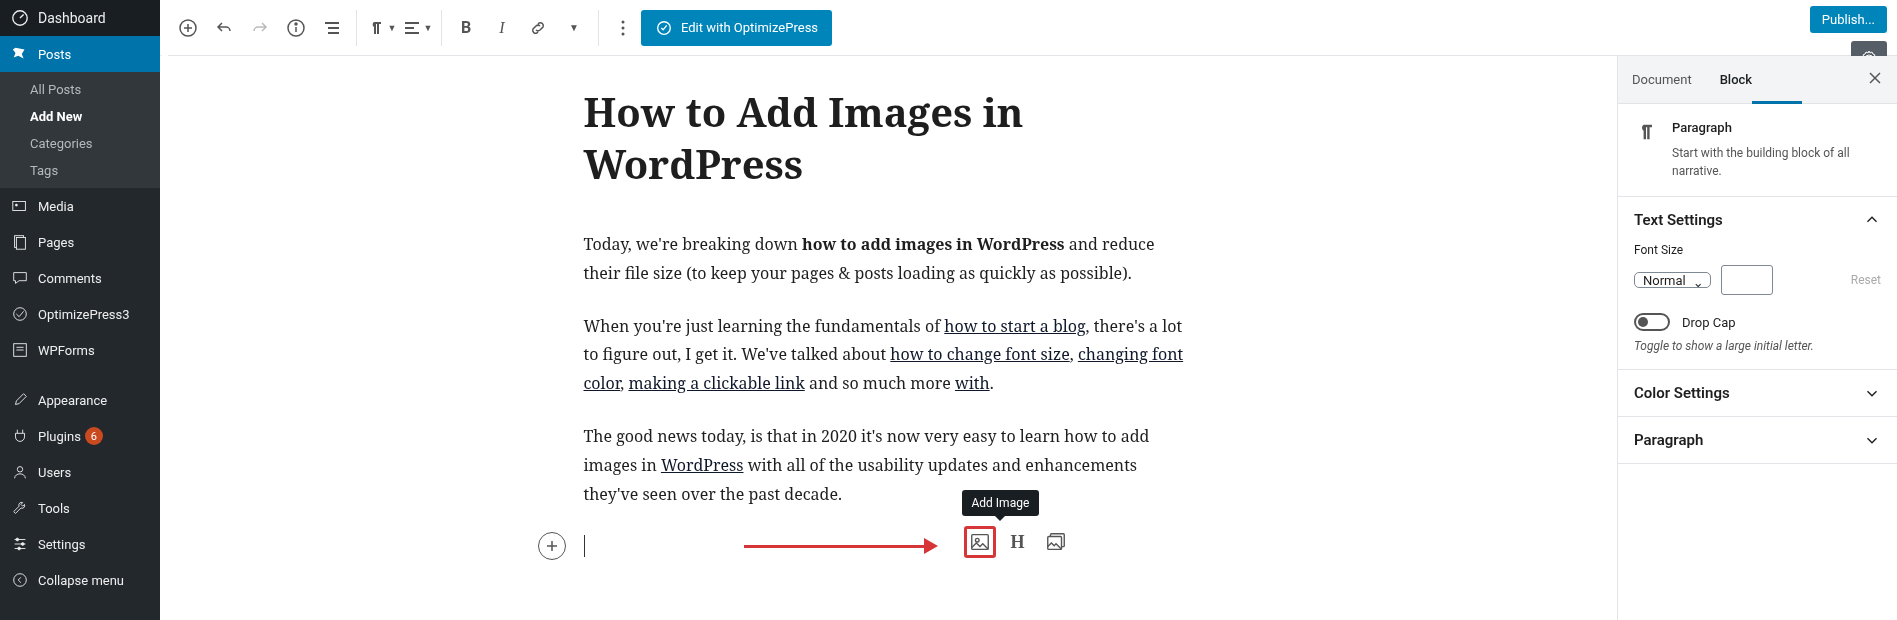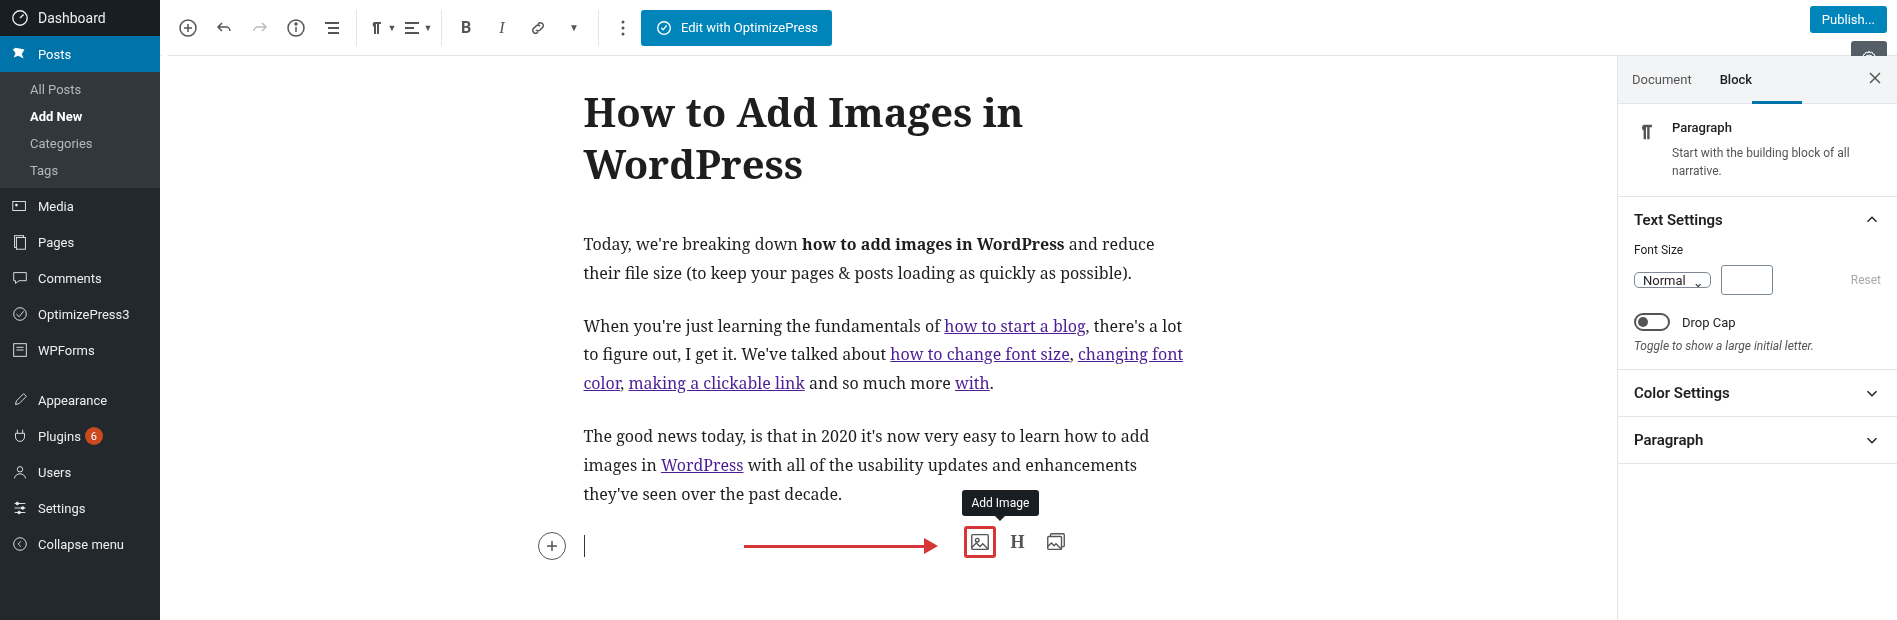--- a/index.html
+++ b/index.html
@@ -31,21 +31,21 @@
 .outline-btn { border: 1px solid #0073aa; color: #4c1d95; padding: 6px 12px; border-radius: 3px; cursor: pointer; font-size: 13px; }
 .primary-btn { background: #0085ba; color: #fff; padding: 6px 12px; border-radius: 3px; cursor: pointer; font-size: 13px; }
 .gear-btn { background: #555d66; color: #fff; width: 36px; height: 36px; display: flex; align-items: center; justify-content: center; border-radius: 3px; cursor: pointer; }
 
 
 .workspace { flex: 1; display: flex; overflow: hidden; }
 .editor { flex: 1; overflow-y: auto; padding: 30px 32px; position: relative; }
 .editor-inner { max-width: 610px; margin: 0 auto; }
 .post-title { font-family: "Noto Serif", Georgia, serif; font-size: 40px; font-weight: 700; line-height: 1.3; margin-bottom: 40px; }
 .para { font-family: "Noto Serif", Georgia, serif; font-size: 16px; line-height: 1.8; margin-bottom: 24px; }
-.para a { color: #4c1d95; text-decoration: underline; }
+.para a { color: #0f172a; text-decoration: underline; }
 .para b { font-weight: 700; }
 .block-insert { display: flex; align-items: center; margin-top: 20px; position: relative; }
 .plus-circle { width: 28px; height: 28px; border: 1.5px solid #555; border-radius: 50%; display: flex; align-items: center; justify-content: center; cursor: pointer; margin-right: 18px; margin-left: -46px; }
 .cursor-line { border-left: 1.5px solid #333; height: 22px; }
 .arrow-annot { position: absolute; left: 160px; top: 6px; display: flex; align-items: center; }
 .arrow-line { width: 180px; height: 3px; background: #d63638; }
 .arrow-head { width: 0; height: 0; border-left: 14px solid #d63638; border-top: 8px solid transparent; border-bottom: 8px solid transparent; }
 .insert-icons { position: absolute; left: 380px; top: -6px; display: flex; align-items: center; gap: 6px; }
 .ins-ic { width: 32px; height: 32px; display: flex; align-items: center; justify-content: center; color: #555; cursor: pointer; }
 .ins-ic.hl { border: 3px solid #d63638; border-radius: 3px; }
@@ -172,20 +172,28 @@
       <span class="badge">6</span>
     </div>
     <div class="side-item">
       <span class="icon">
           <svg width="18" height="18" viewBox="0 0 20 20" fill="currentColor">
             <circle cx="10" cy="7" r="3" fill="none" stroke="currentColor"></circle>
             <path d="M4 17c0-3 3-5 6-5s6 2 6 5" fill="none" stroke="currentColor"></path>
           </svg>
         </span>
       <span>Users</span>
+    </div>
+    <div class="side-item">
+      <span class="icon">
+          <svg width="18" height="18" viewBox="0 0 20 20" fill="none" stroke="currentColor">
+            <path d="M13 4a3 3 0 00-4 4l-6 6 2 2 6-6a3 3 0 004-4l-2 2-2-2z"></path>
+          </svg>
+        </span>
+      <span>Tools</span>
     </div>
     <div class="side-item">
       <span class="icon">
           <svg width="18" height="18" viewBox="0 0 20 20" fill="none" stroke="currentColor">
             <line x1="4" y1="5" x2="16" y2="5"></line>
             <line x1="4" y1="10" x2="16" y2="10"></line>
             <line x1="4" y1="15" x2="16" y2="15"></line>
             <circle cx="7" cy="5" r="1.5" fill="currentColor"></circle>
             <circle cx="13" cy="10" r="1.5" fill="currentColor"></circle>
             <circle cx="9" cy="15" r="1.5" fill="currentColor"></circle>

